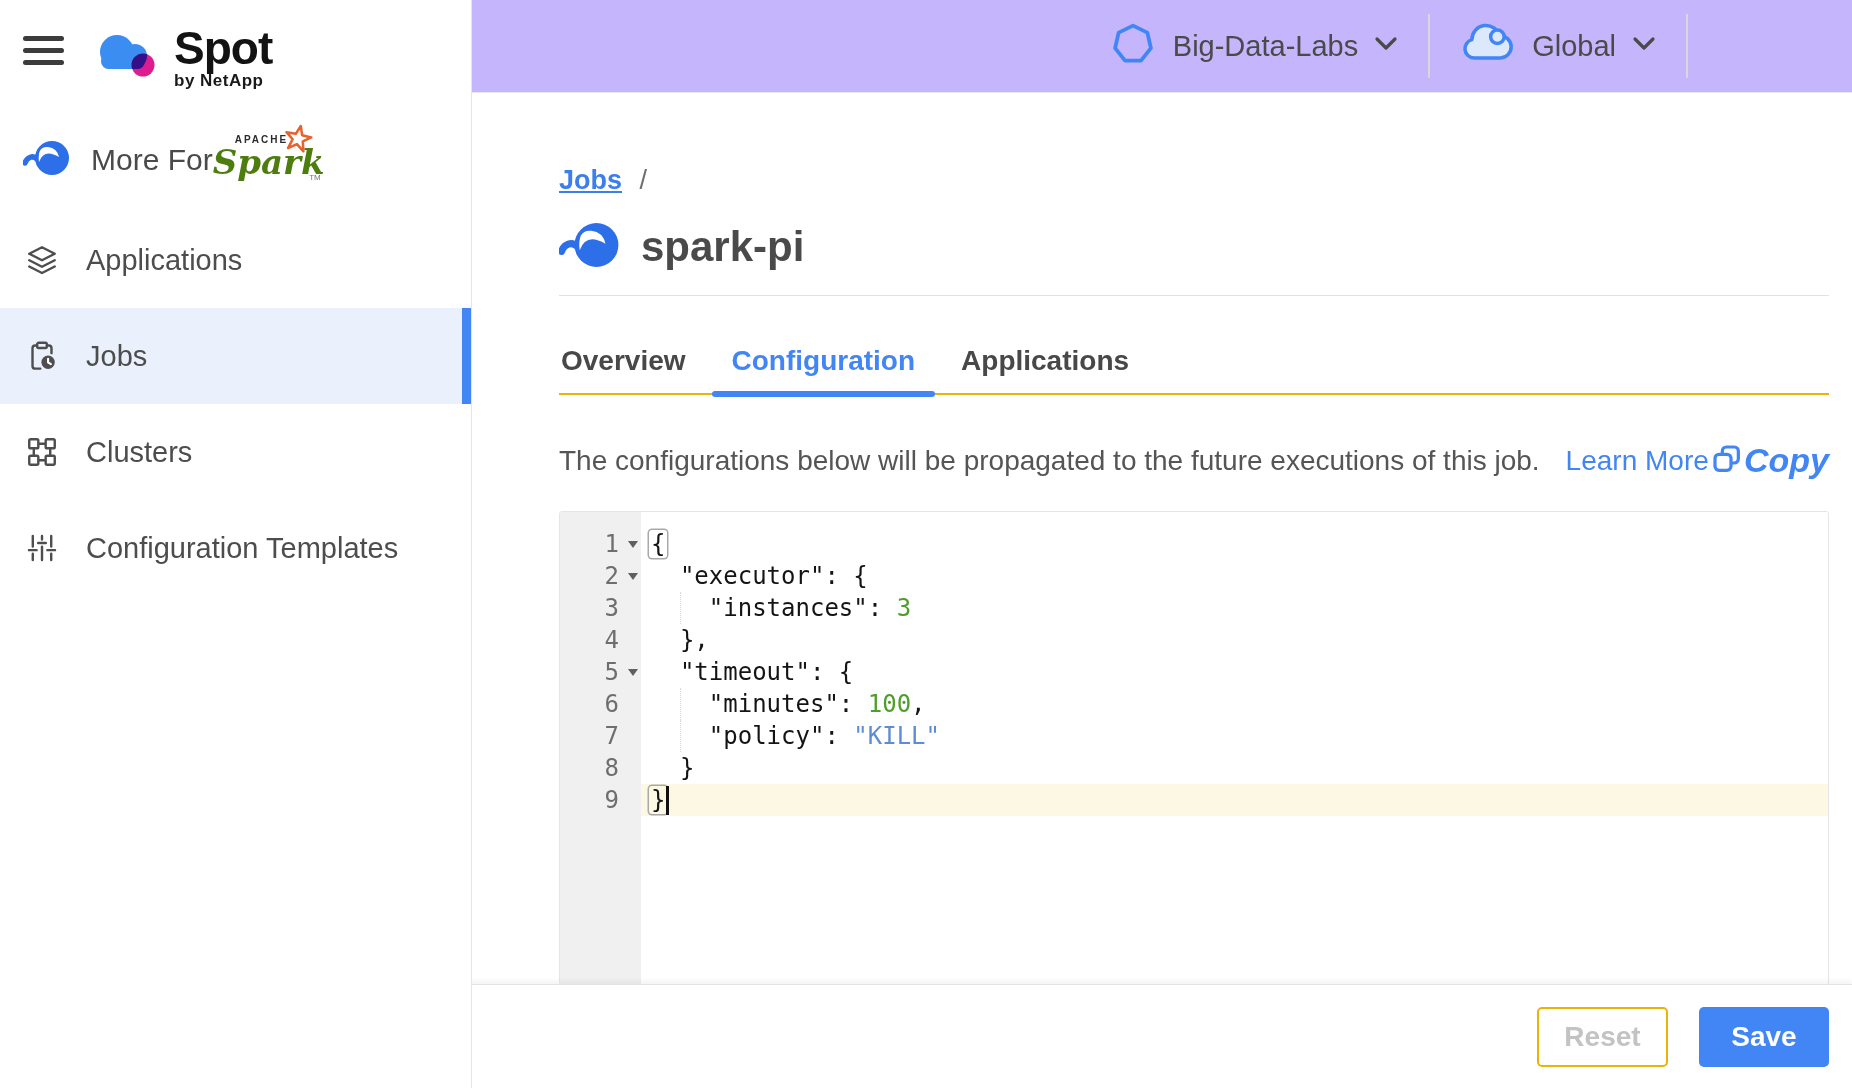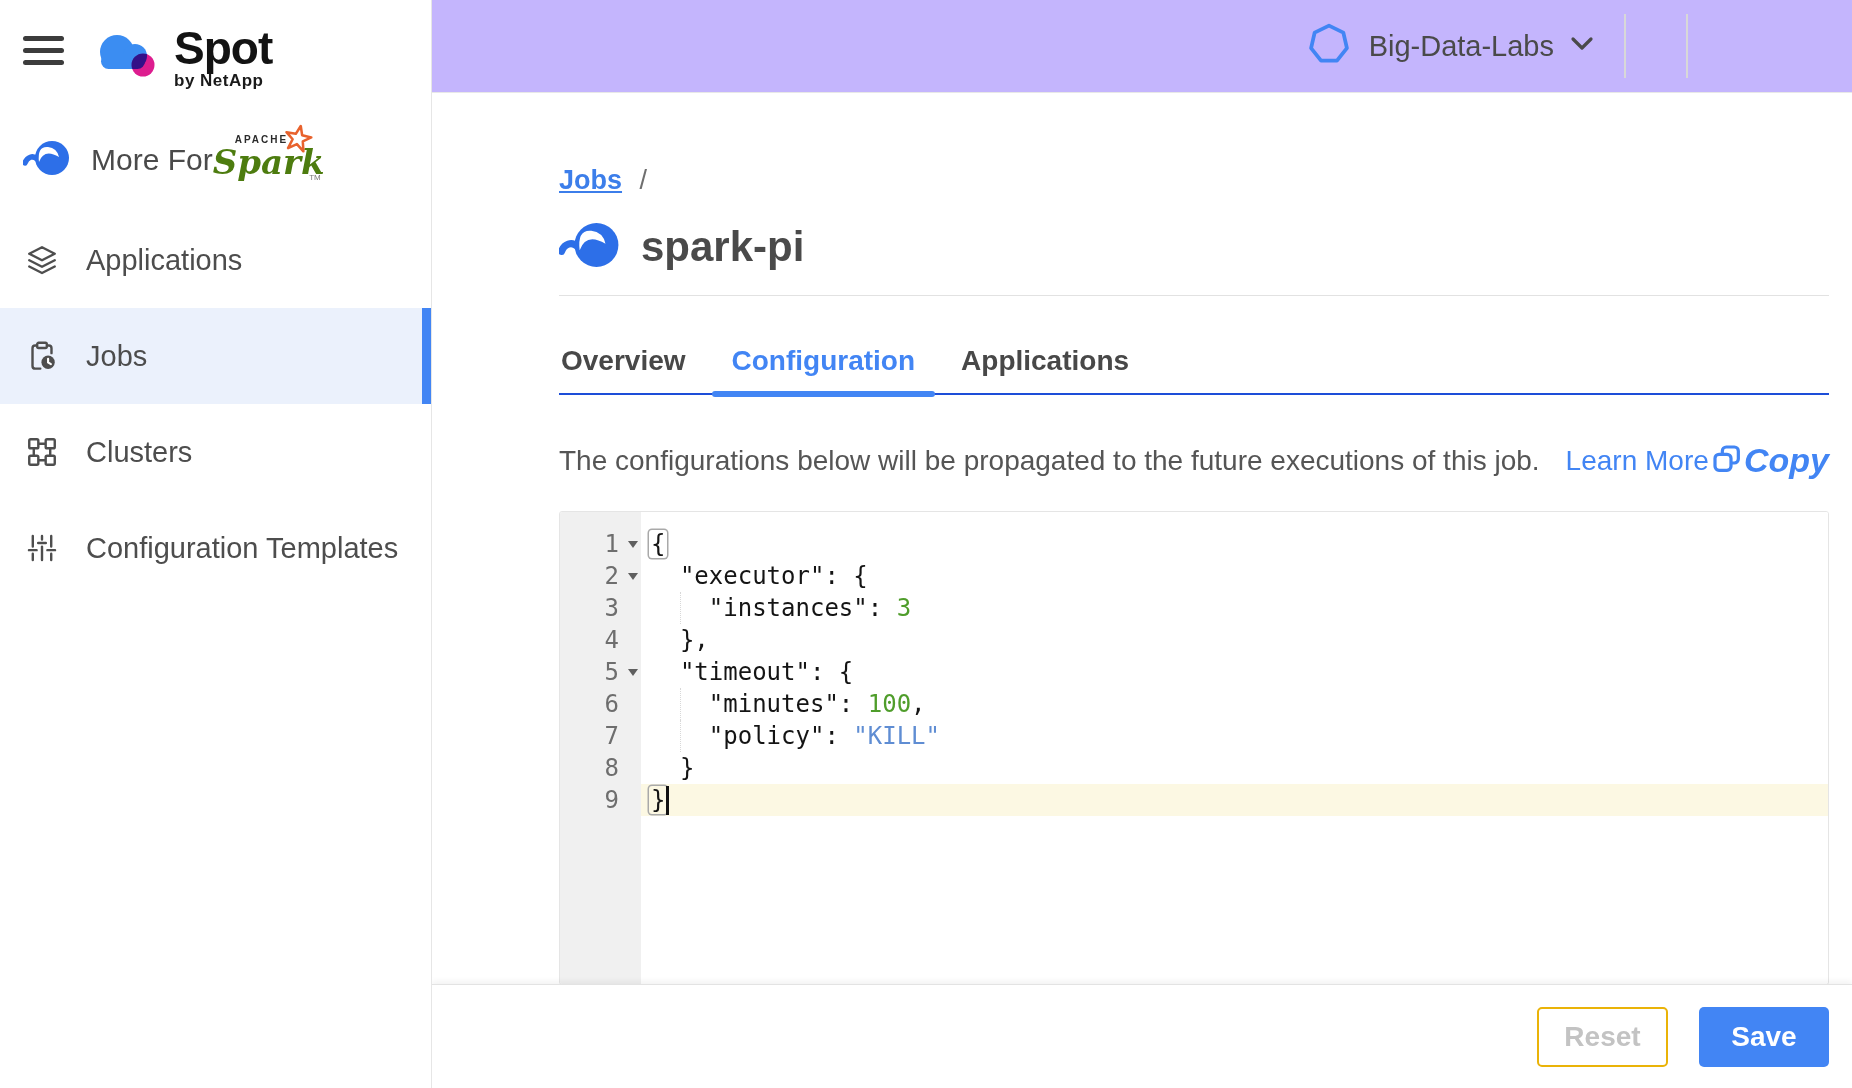--- a/index.html
+++ b/index.html
@@ -6,21 +6,21 @@
   html,body { width:1852px; height:1088px; overflow:hidden; background:#fff;
               font-family:"Liberation Sans", sans-serif; }
   :root{
     --accent:#4285F4; --num-green:#4F9D2B; --str-blue:#5F8DD3;
     --active-line:#FCF8E3; --spark-orange:#E8622D;
     --txt:#4A4A4A; --icon-gray:#4E4E4E;
   }
   .app{ position:relative; width:1852px; height:1088px; }
 
   
-  .sidebar{ position:absolute; left:0; top:0; bottom:0; width:432px;
+  .sidebar{ position:absolute; left:0; top:0; bottom:0; width:472px;
             background:#fff; border-right:1px solid #E6E6E6; z-index:5; }
   .brand-row{ display:flex; align-items:flex-start; padding:26px 0 0 23px; }
   .hamburger{ background:none; border:none; width:41px; padding:6px 0; cursor:pointer; margin-top:4px;}
   .hamburger span{ display:block; width:41px; height:5px; background:#3C3C3C; border-radius:2.5px; margin-bottom:7px; }
   .hamburger span:last-child{ margin-bottom:0; }
   .spot-logo{ display:flex; align-items:flex-start; margin-left:26px; }
   .spot-word{ margin-left:8px; }
   .spot-word .spot{ font-size:46px; font-weight:800; color:#131313; letter-spacing:-1px; line-height:44px; display:block;}
   .spot-word .by{ font-size:17px; font-weight:600; color:#1a1a1a; display:block; text-align:left; margin-top:1px; letter-spacing:.5px;}
 
@@ -51,21 +51,21 @@
   
   .main{ position:absolute; left:432px; right:0; top:93px; bottom:104px; background:#fff;
          padding:0 23px 0 127px; overflow:hidden; }
   .breadcrumb{ margin-top:72px; height:30px; font-size:27px; }
   .breadcrumb a{ color:#3C7EEA; font-weight:600; text-decoration:underline; cursor:pointer; }
   .breadcrumb .sep{ color:#6F6F6F; margin-left:10px; }
   .title-row{ display:flex; align-items:center; margin-top:26px; height:52px; }
   .page-title{ font-size:42px; font-weight:600; color:#4A4A4A; margin-left:20px; }
   .title-divider{ border:none; border-top:1px solid #E2E2E2; margin-top:22px; }
 
-  .tabs{ display:flex; border-bottom:2px solid #1d4ed8; }
+  .tabs{ display:flex; border-bottom:2px solid #eab308; }
   .tab{ position:relative; padding:49px 20px 16px; font-size:28px; font-weight:600; color:#484848; cursor:pointer; margin-right:6px;}
   .tab:first-child{ margin-left:-18px; }
   .tab.active{ color:var(--accent); }
   .tab.active::after{ content:''; position:absolute; left:0; right:0; bottom:-4px; height:6px; background:var(--accent); border-radius:3px;}
 
   .desc-row{ display:flex; align-items:center; margin-top:46px; }
   .desc-text{ font-size:28px; color:#555; }
   .learn-more{ font-size:28px; color:var(--accent); margin-left:26px; cursor:pointer; white-space:nowrap;}
   .copy-btn{ margin-left:auto; display:flex; align-items:center; background:none; border:none; cursor:pointer; }
   .copy-btn .copy-label{ font-size:34px; font-weight:700; color:var(--accent); margin-left:1px;font-style:italic; }
@@ -204,20 +204,34 @@
         </svg>
       </span>
       <span class="sel-name">Big-Data-Labs</span>
       <span>
         <svg width="24" height="16" viewBox="0 0 24 16" fill="none" stroke="#4A4A4A" stroke-width="3.2" stroke-linecap="round" stroke-linejoin="round">
           <polyline points="3,3 12,12 21,3"></polyline>
         </svg>
       </span>
     </div>
     <div class="vdiv"></div>
+    <div class="selector">
+      <span>
+        <svg width="54" height="42" viewBox="0 0 52 40">
+          <path d="M13.5 33.5 a9 9 0 0 1 -2 -17.7 A13.5 13.5 0 0 1 38 12 a9.2 9.2 0 0 1 1 21.5 Z" fill="#DCE9FC" stroke="#4285F4" stroke-width="3.4" stroke-linejoin="round"></path>
+          <circle cx="36" cy="13" r="6.5" fill="#DCE9FC" stroke="#4285F4" stroke-width="3.4"></circle>
+        </svg>
+      </span>
+      <span class="sel-name">Global</span>
+      <span>
+        <svg width="24" height="16" viewBox="0 0 24 16" fill="none" stroke="#4A4A4A" stroke-width="3.2" stroke-linecap="round" stroke-linejoin="round">
+          <polyline points="3,3 12,12 21,3"></polyline>
+        </svg>
+      </span>
+    </div>
     <div class="vdiv last"></div>
   </header>
 
   <main class="main">
     <div class="breadcrumb">
       <a>Jobs</a>
       <span class="sep">/</span>
     </div>
 
     <div class="title-row">

